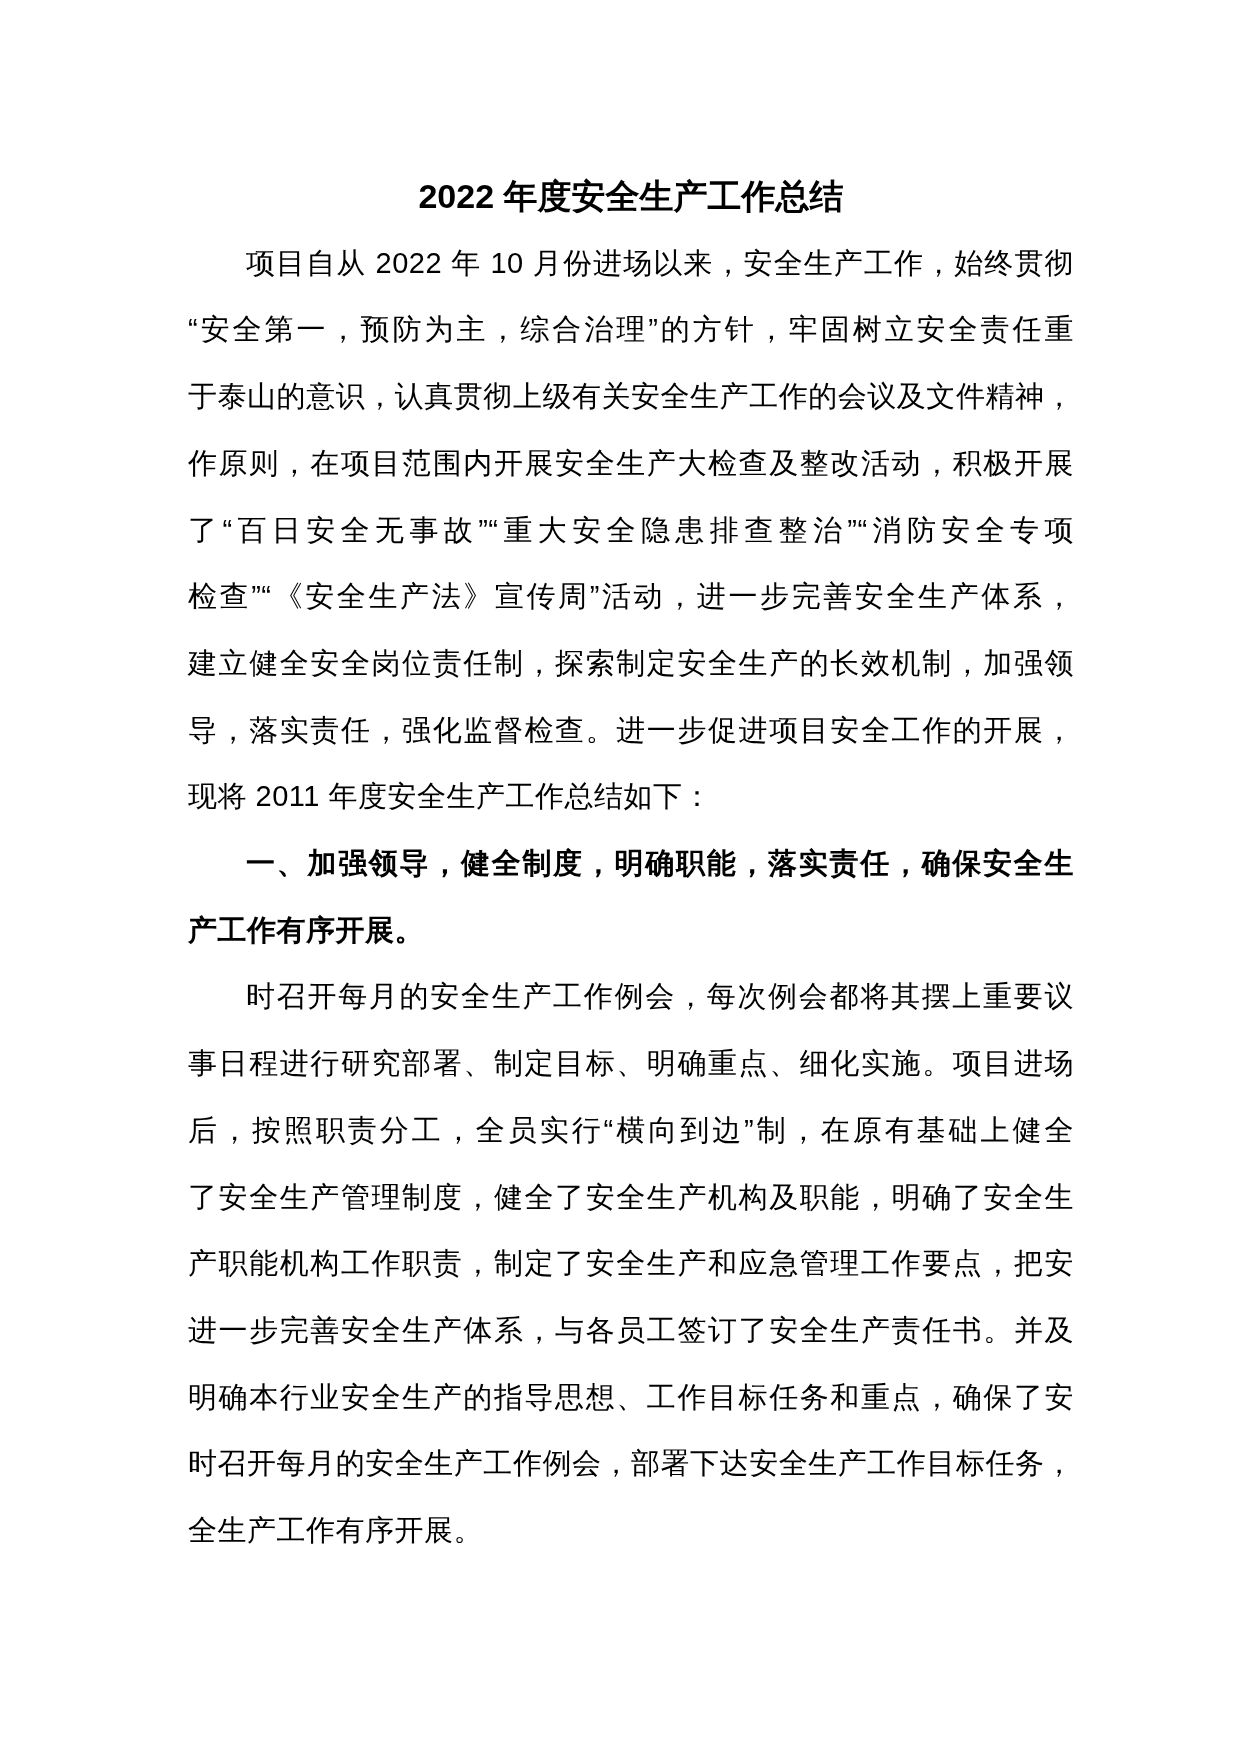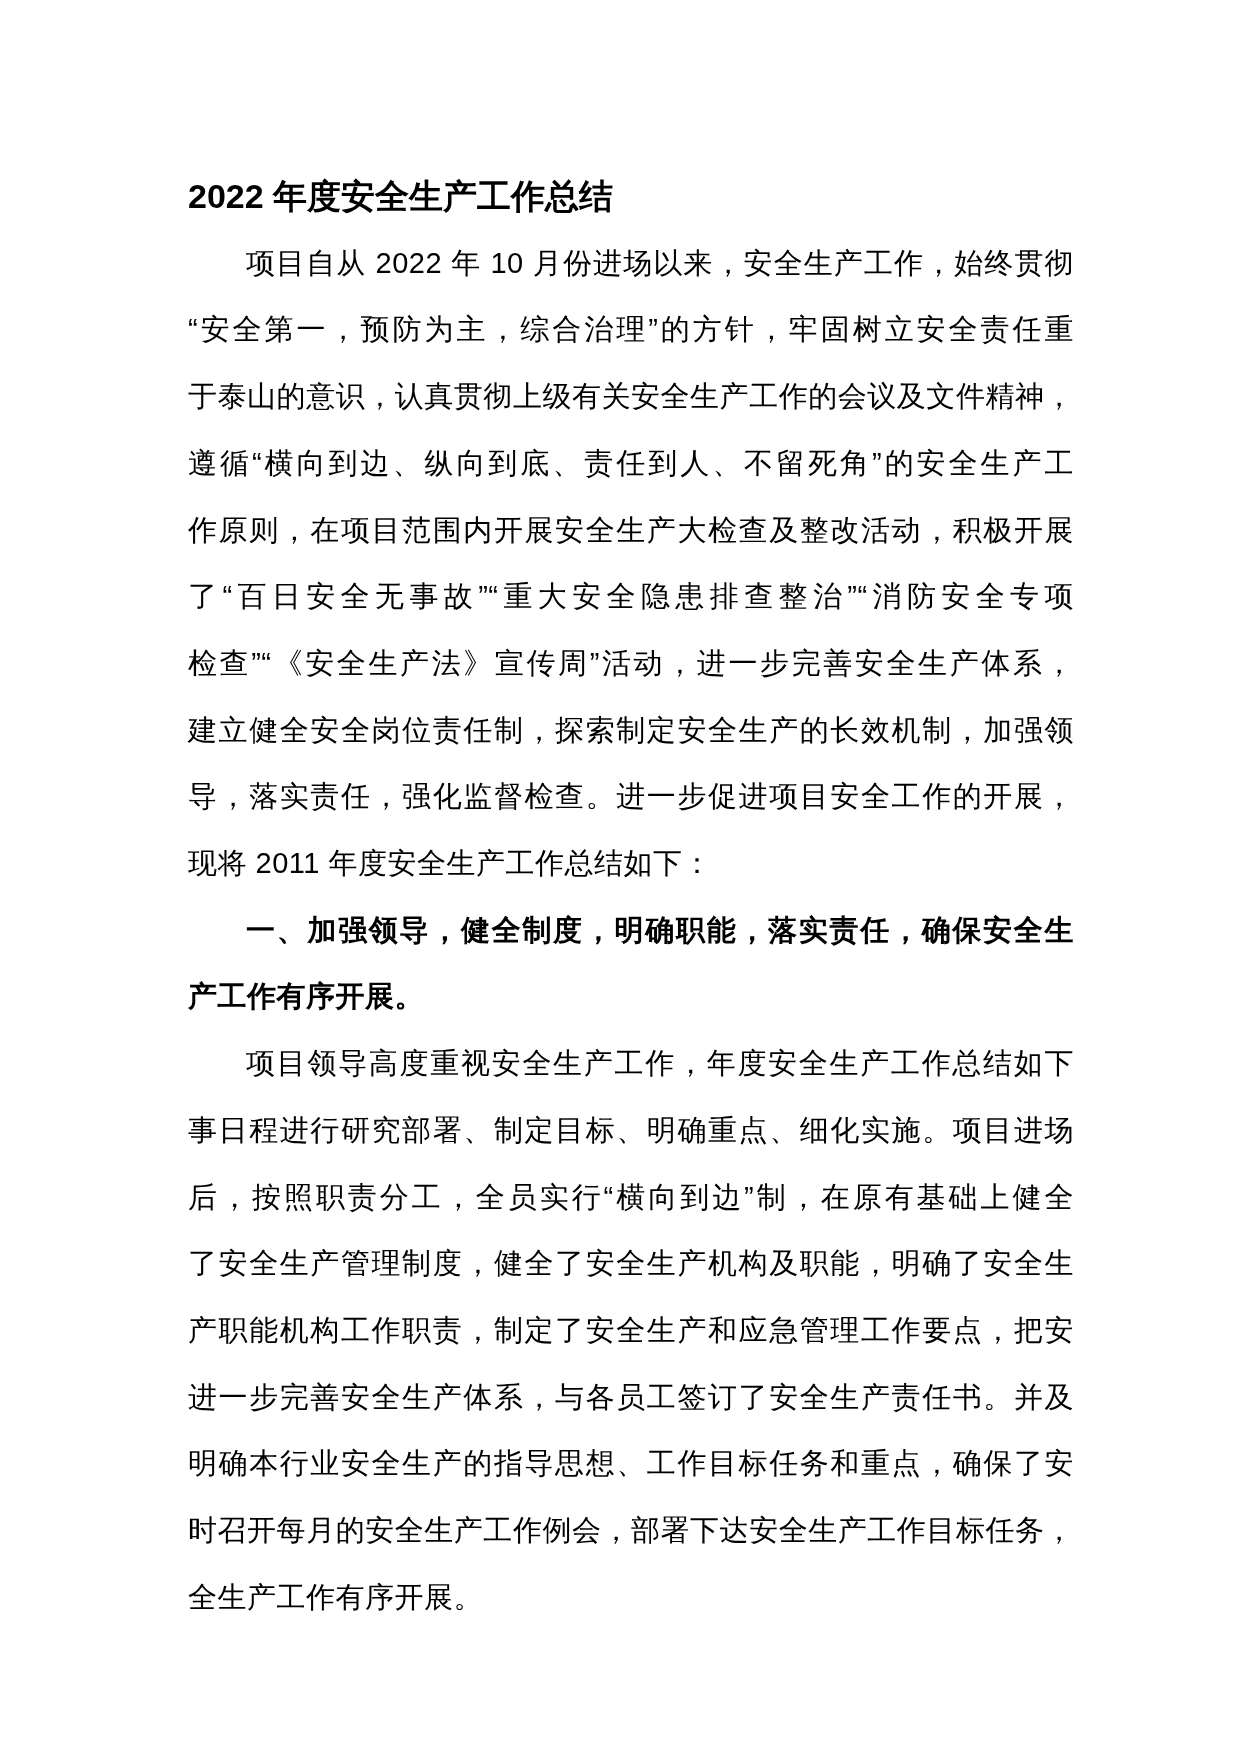--- a/index.html
+++ b/index.html
@@ -18,21 +18,21 @@
   }
   .content {
     position: absolute;
     left: 188px;
     top: 163px;
     width: 886px;
   }
   .doc-title {
     font-size: 34px;
     font-weight: bold;
-    text-align: left;
+    text-align: center;
     line-height: 66.7px;
     white-space: nowrap;
   }
   .line {
     font-size: 29px;
     line-height: 66.7px;
     text-align: justify;
     text-align-last: justify;
     letter-spacing: 0.5px;
   }
@@ -49,30 +49,29 @@
 </head>
 <body>
 
 <div class="page">
   <div class="content">
     <div class="doc-title">2022 年度安全生产工作总结</div>
     <div>
         <div class="line first">项目自从 2022 年 10 月份进场以来，安全生产工作，始终贯彻</div>
         <div class="line">“安全第一，预防为主，综合治理”的方针，牢固树立安全责任重</div>
         <div class="line">于泰山的意识，认真贯彻上级有关安全生产工作的会议及文件精神，</div>
-        <div class="line">遵循“横向到边、纵向到底、责任到人、不留死角”的安全生产工</div>
         <div class="line">作原则，在项目范围内开展安全生产大检查及整改活动，积极开展</div>
         <div class="line">了“百日安全无事故”“重大安全隐患排查整治”“消防安全专项</div>
         <div class="line">检查”“《安全生产法》宣传周”活动，进一步完善安全生产体系，</div>
         <div class="line">建立健全安全岗位责任制，探索制定安全生产的长效机制，加强领</div>
         <div class="line">导，落实责任，强化监督检查。进一步促进项目安全工作的开展，</div>
         <div class="line last">现将 2011 年度安全生产工作总结如下：</div>
         <div class="line bold first">一、加强领导，健全制度，明确职能，落实责任，确保安全生</div>
         <div class="line bold last">产工作有序开展。</div>
-        <div class="line first">项目领导高度重视安全生产工作，年度安全生产工作总结如下</div>
+        <div class="line first">时召开每月的安全生产工作例会，每次例会都将其摆上重要议</div>
         <div class="line">事日程进行研究部署、制定目标、明确重点、细化实施。项目进场</div>
         <div class="line">后，按照职责分工，全员实行“横向到边”制，在原有基础上健全</div>
         <div class="line">了安全生产管理制度，健全了安全生产机构及职能，明确了安全生</div>
         <div class="line">产职能机构工作职责，制定了安全生产和应急管理工作要点，把安</div>
         <div class="line">进一步完善安全生产体系，与各员工签订了安全生产责任书。并及</div>
         <div class="line">明确本行业安全生产的指导思想、工作目标任务和重点，确保了安</div>
         <div class="line">时召开每月的安全生产工作例会，部署下达安全生产工作目标任务，</div>
         <div class="line last">全生产工作有序开展。</div>
       </div>
   </div>

